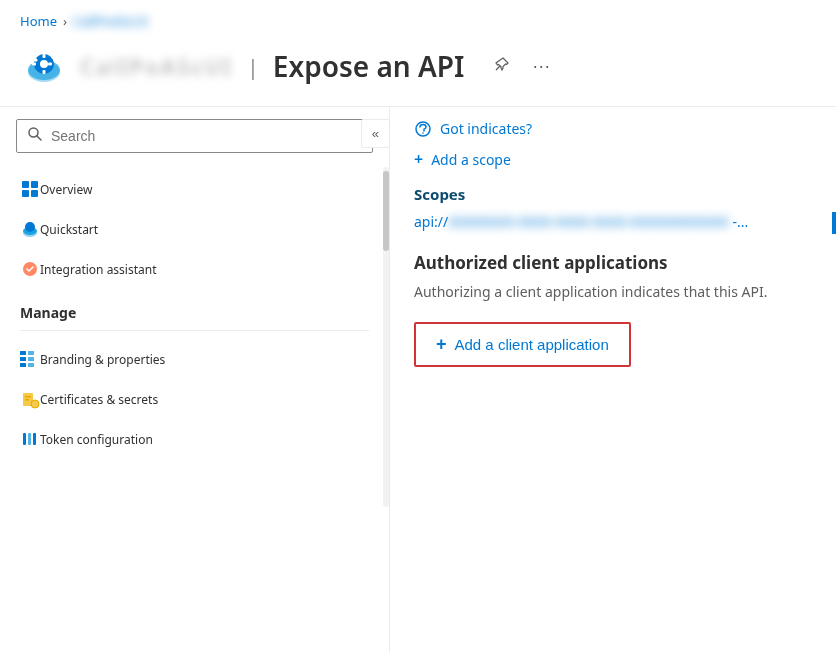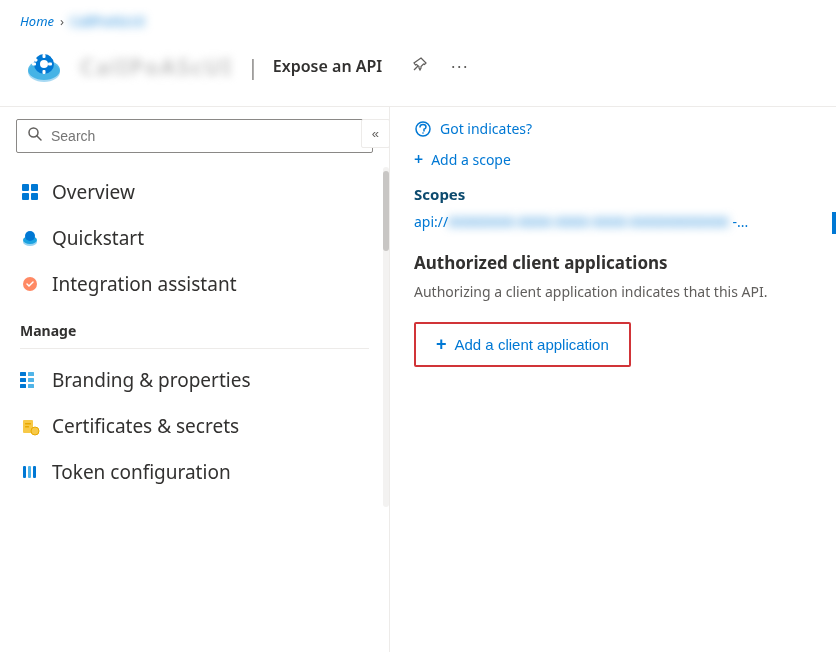--- a/index.html
+++ b/index.html
@@ -16,21 +16,20 @@
     
     .breadcrumb {
       display: flex;
       align-items: center;
       padding: 12px 20px 8px 20px;
       font-size: 13px;
     }
     .breadcrumb a {
       color: #0078d4;
       text-decoration: none;
-      font-style: italic;
     }
     .breadcrumb-sep {
       margin: 0 6px;
       color: #605e5c;
     }
     .breadcrumb-current {
       color: #0078d4;
       font-size: 13px;
     }
 
@@ -67,21 +66,21 @@
       filter: blur(4px);
       user-select: none;
     }
     .title-divider {
       font-size: 22px;
       color: #605e5c;
       font-weight: 300;
       margin: 0 4px;
     }
     .page-title-text {
-      font-size: 16px;
+      font-size: 28px;
       font-weight: 600;
       color: #323130;
     }
     .title-actions {
       display: flex;
       align-items: center;
       gap: 14px;
       margin-left: 16px;
     }
     .pin-btn, .more-btn {
@@ -173,24 +172,23 @@
     .nav-list {
       list-style: none;
       padding: 4px 0;
       overflow-y: auto;
       flex: 1;
     }
     .nav-item {
       display: flex;
       align-items: center;
       padding: 10px 20px;
-      gap: 12px;
-      cursor: pointer;
-      color: #323130;
-      font-size: 19px;
+      cursor: pointer;
+      color: #323130;
+      font-size: 12px;
       border-radius: 2px;
     }
     .nav-item .nav-icon {
       width: 20px;
       height: 20px;
       flex-shrink: 0;
       display: flex;
       align-items: center;
       justify-content: center;
     }

